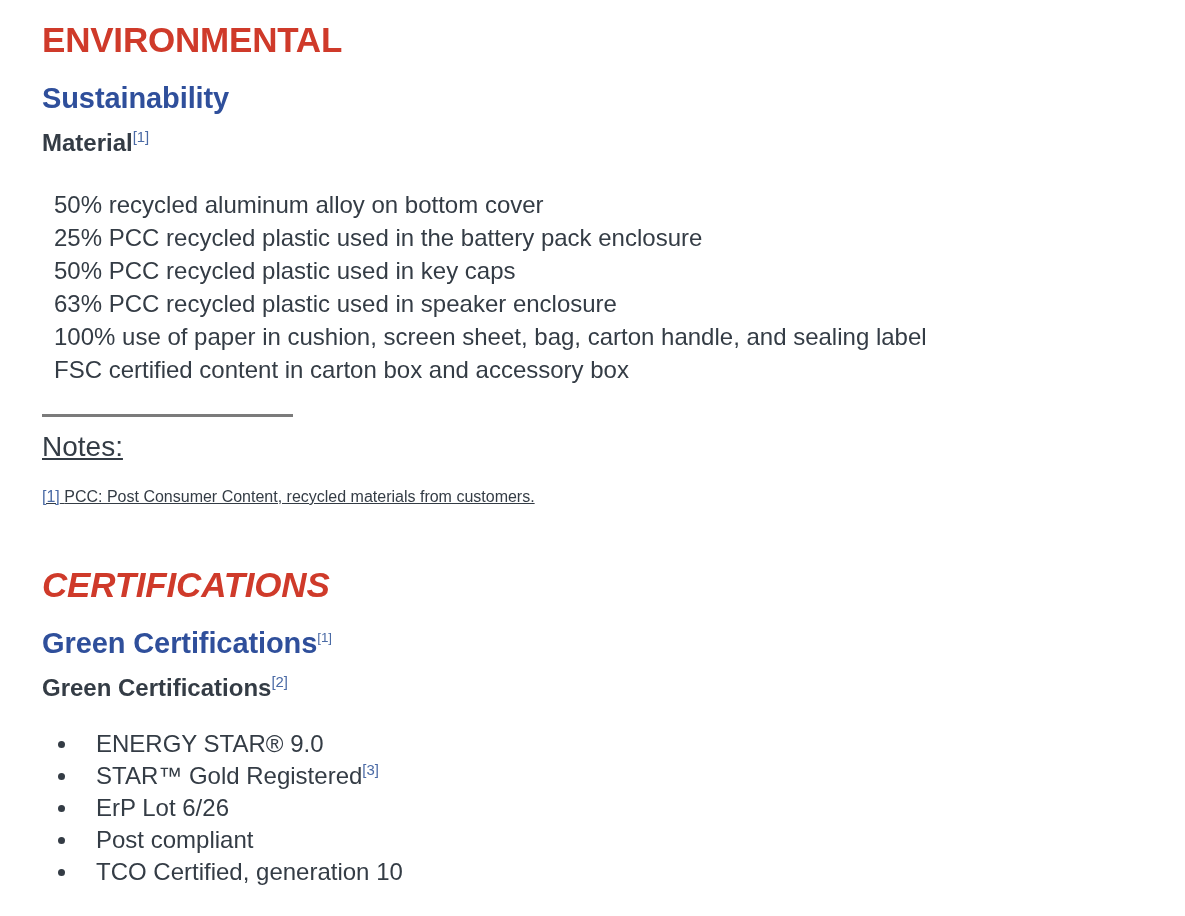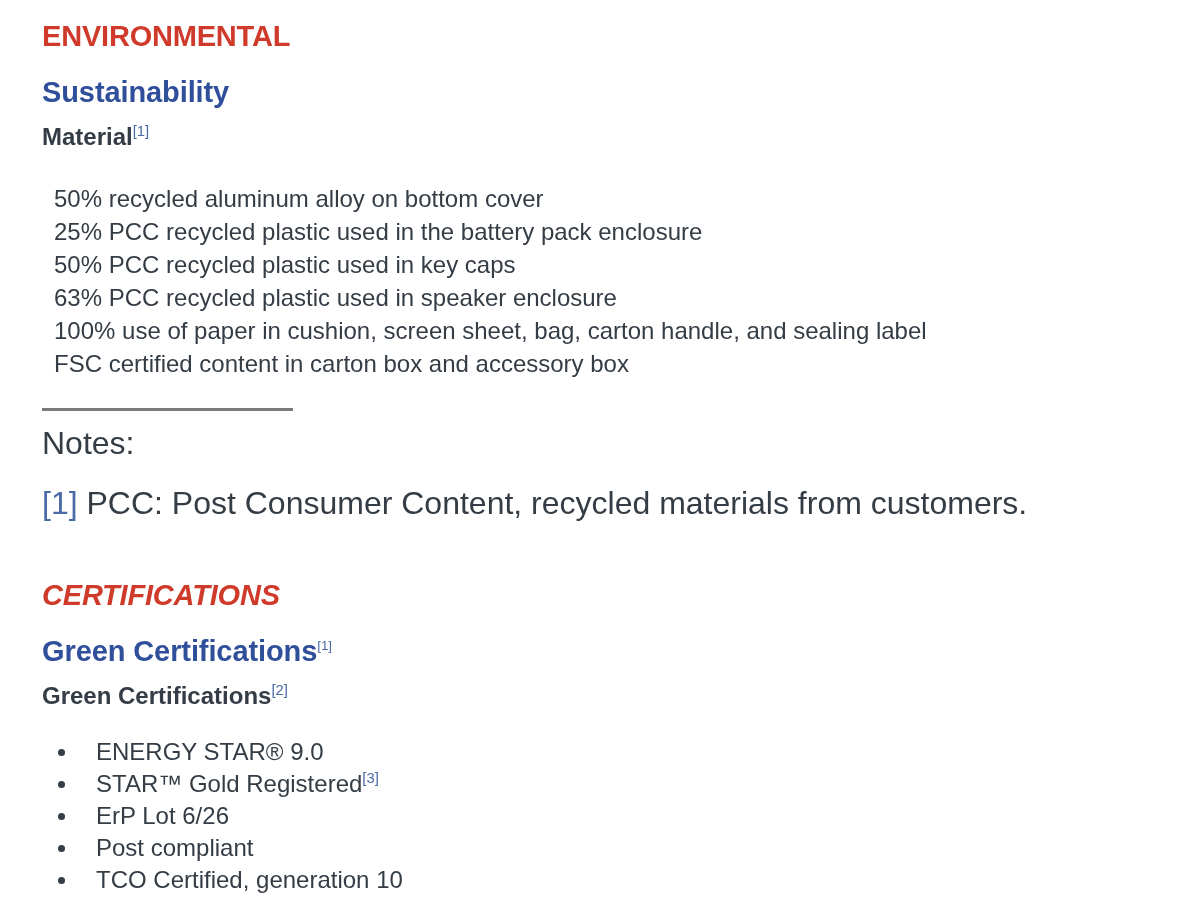--- a/index.html
+++ b/index.html
@@ -20,21 +20,21 @@
     position: relative;
     width: 1185px;
     height: 916px;
     box-sizing: border-box;
     padding: 0 0 0 42px;
   }
 
   
   .section-title {
     color: #cf3a2a;
-    font-size: 29px;
+    font-size: 35px;
     font-weight: bold;
     letter-spacing: -0.2px;
     line-height: 1;
     margin: 0;
   }
   #sec-environmental { padding-top: 22px; }
   #sec-certifications { padding-top: 0; font-style: italic; }
 
   
   .subsection-title {
@@ -82,29 +82,31 @@
   .rule {
     width: 251px;
     height: 3px;
     background: #7b7b7b;
     border: 0;
     margin: 0;
   }
 
   
   .notes-label {
-    font-size: 32px;
-    line-height: 1;
-    color: #343c45;
+    font-size: 28px;
+    line-height: 1;
+    color: #343c45;
+    text-decoration: underline;
   }
   .note-row {
-    font-size: 32px;
+    font-size: 16px;
     line-height: 1;
     color: #343c45;
     white-space: nowrap;
+    text-decoration: underline;
   }
   .note-ref {
     color: #4a6aa5;
   }
 
   
   .bullet-list {
     list-style: none;
     margin: 8px;
     padding: 0;

